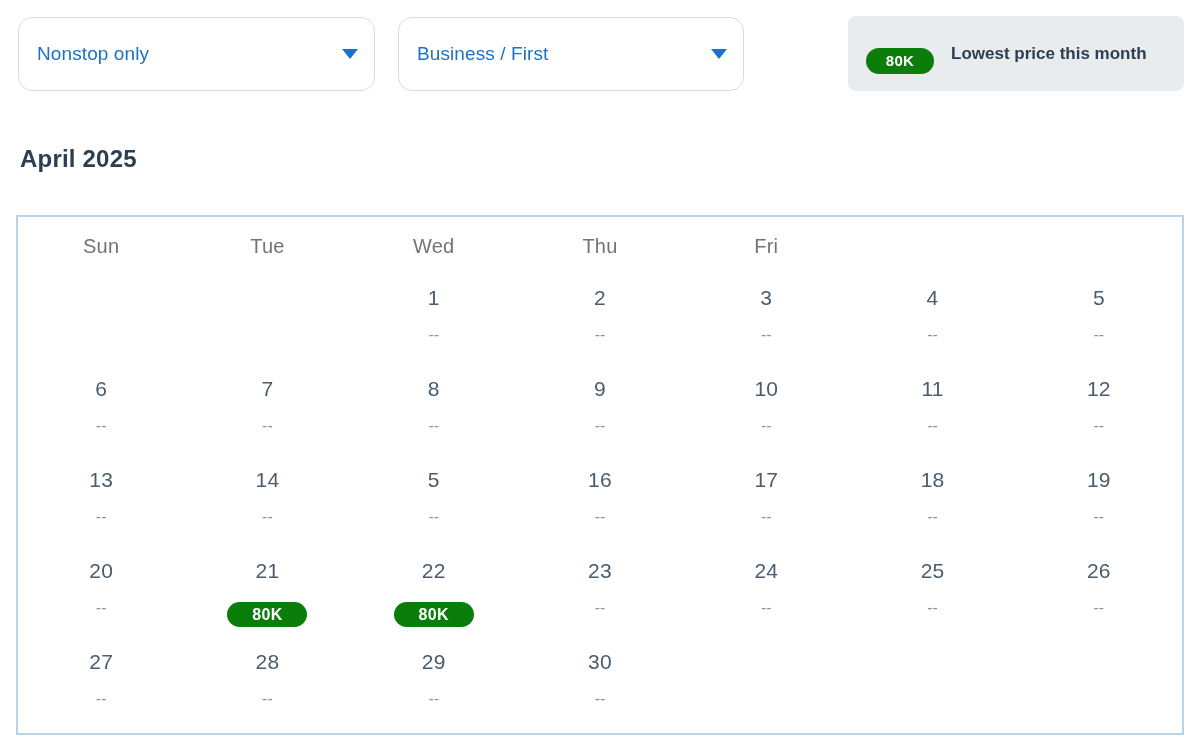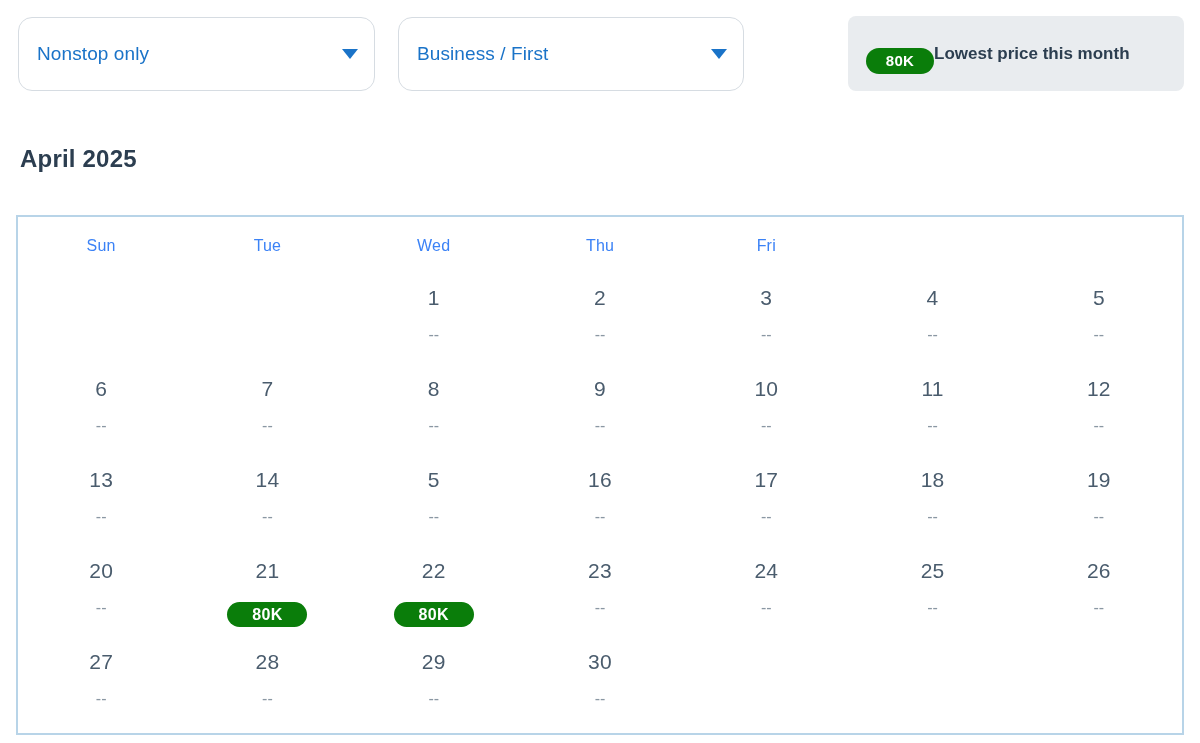--- a/index.html
+++ b/index.html
@@ -70,20 +70,21 @@
     background: #e9ecef;
     border-radius: 8px;
     display: flex;
     align-items: center;
     padding-left: 18px;
   }
   .legend-text {
     font-size: 17px;
     color: #2c3e50;
     font-weight: 600;
+    margin-left: 17px;
     white-space: nowrap;
   }
 
   .pill {
     display: inline-flex;
     align-items: center;
     justify-content: center;
     background: #0a7d0a;
     color: #ffffff;
     font-weight: 700;
@@ -129,22 +130,22 @@
 
   .weekday-row {
     display: grid;
     grid-template-columns: repeat(7, 1fr);
     height: 58px;
   }
   .weekday {
     display: flex;
     align-items: center;
     justify-content: center;
-    font-size: 16px;
-    color: #3b82f6;
+    font-size: 20px;
+    color: #737373;
     letter-spacing: 0.2px;
   }
 
   .weeks {
     display: grid;
     grid-template-rows: repeat(5, 91px);
   }
   .week-row {
     display: grid;
     grid-template-columns: repeat(7, 1fr);

